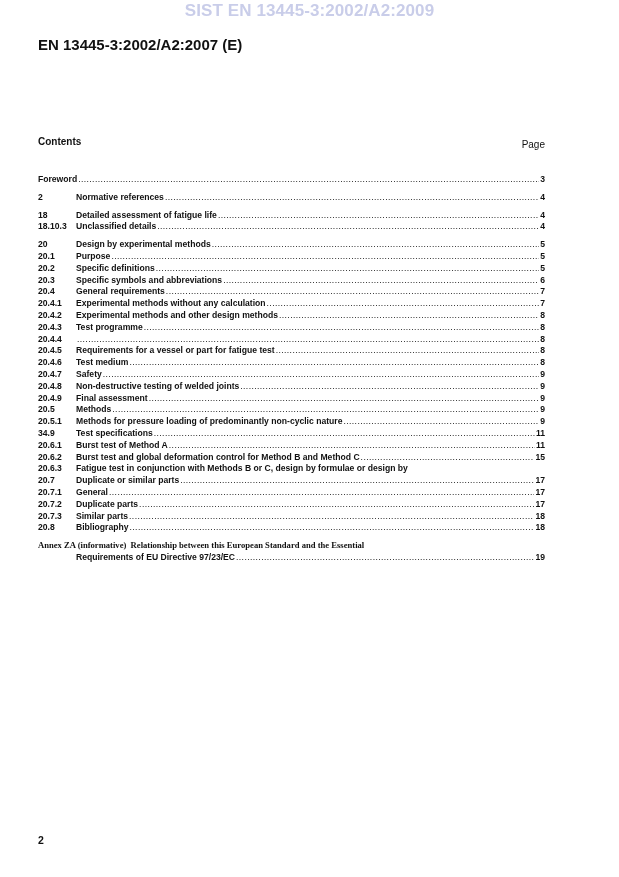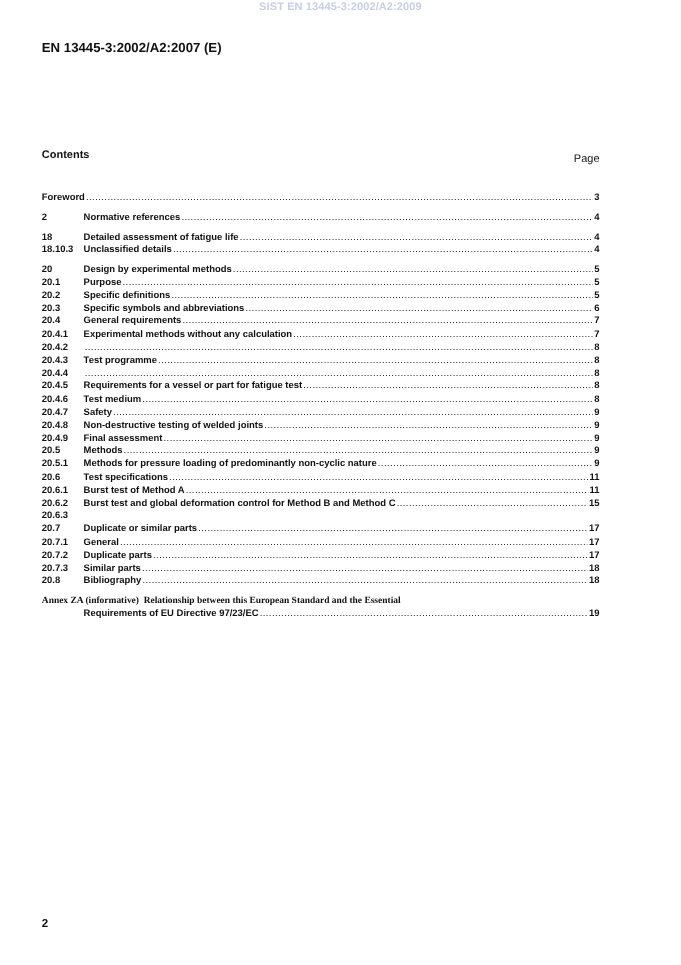--- a/index.html
+++ b/index.html
@@ -1,20 +1,20 @@
 <!DOCTYPE html>
 <html><head>
 <meta charset="utf-8">
 <style>
   html, body { margin: 0; padding: 0; background: #ffffff; }
   body { width: 619px; height: 877px; position: relative; overflow: hidden;
          font-family: "Liberation Sans", sans-serif; color: #111; }
   .watermark { position: absolute; top: 1px; left: 0; width: 619px; text-align: center;
-               font-size: 10px; font-weight: bold; color: #c9cde9; letter-spacing: 0.1px; }
-  .doc-id { position: absolute; top: 36px; left: 38px; font-size: 12px; font-weight: bold; text-align: center; }
+               font-size: 17px; font-weight: bold; color: #c9cde9; letter-spacing: 0.1px; }
+  .doc-id { position: absolute; top: 36px; left: 38px; font-size: 15px; font-weight: bold; text-align: center; }
   .contents-title { position: absolute; top: 136px; left: 38px; font-size: 10px; font-weight: bold; }
   .page-label { position: absolute; top: 139px; right: 74px; font-size: 10px; }
   .toc { position: absolute; top: 174px; left: 38px; width: 507px; }
   .row { display: flex; align-items: flex-start; font-size: 8.6px; font-weight: bold;
          line-height: 11.8px; height: 11.8px; white-space: nowrap; }
   .row.gap { margin-top: 6px; }
   .num { width: 38px; flex: 0 0 38px; }
   .title { flex: 0 0 auto; }
   .leader { flex: 1 1 auto; overflow: hidden; white-space: nowrap; margin: 0 1px;
             font-weight: normal; letter-spacing: 0.4px; }
@@ -90,20 +90,21 @@
     <span class="pg">7</span>
   </div>
   <div class="row">
     <span class="num">20.4.1</span>
     <span class="title">Experimental methods without any calculation</span>
     <span class="leader"></span>
     <span class="pg">7</span>
   </div>
   <div class="row">
     <span class="num">20.4.2</span>
+    <span class="title">Experimental methods and other design methods</span>
     <span class="leader"></span>
     <span class="pg">8</span>
   </div>
   <div class="row">
     <span class="num">20.4.3</span>
     <span class="title">Test programme</span>
     <span class="leader"></span>
     <span class="pg">8</span>
   </div>
   <div class="row">
@@ -147,40 +148,41 @@
     <span class="leader"></span>
     <span class="pg">9</span>
   </div>
   <div class="row">
     <span class="num">20.5.1</span>
     <span class="title">Methods for pressure loading of predominantly non-cyclic nature</span>
     <span class="leader"></span>
     <span class="pg">9</span>
   </div>
   <div class="row">
-    <span class="num">20.6</span>
+    <span class="num">34.9</span>
     <span class="title">Test specifications</span>
     <span class="leader"></span>
     <span class="pg">11</span>
   </div>
   <div class="row">
     <span class="num">20.6.1</span>
     <span class="title">Burst test of Method A</span>
     <span class="leader"></span>
     <span class="pg">11</span>
   </div>
   <div class="row">
     <span class="num">20.6.2</span>
     <span class="title">Burst test and global deformation control for Method B and Method C</span>
     <span class="leader"></span>
     <span class="pg">15</span>
   </div>
 
   <div class="row">
     <span class="num">20.6.3</span>
+    <span class="title">Fatigue test in conjunction with Methods B or C, design by formulae or design by</span>
   </div>
   <div class="row">
     <span class="num">20.7</span>
     <span class="title">Duplicate or similar parts</span>
     <span class="leader"></span>
     <span class="pg">17</span>
   </div>
   <div class="row">
     <span class="num">20.7.1</span>
     <span class="title">General</span>

